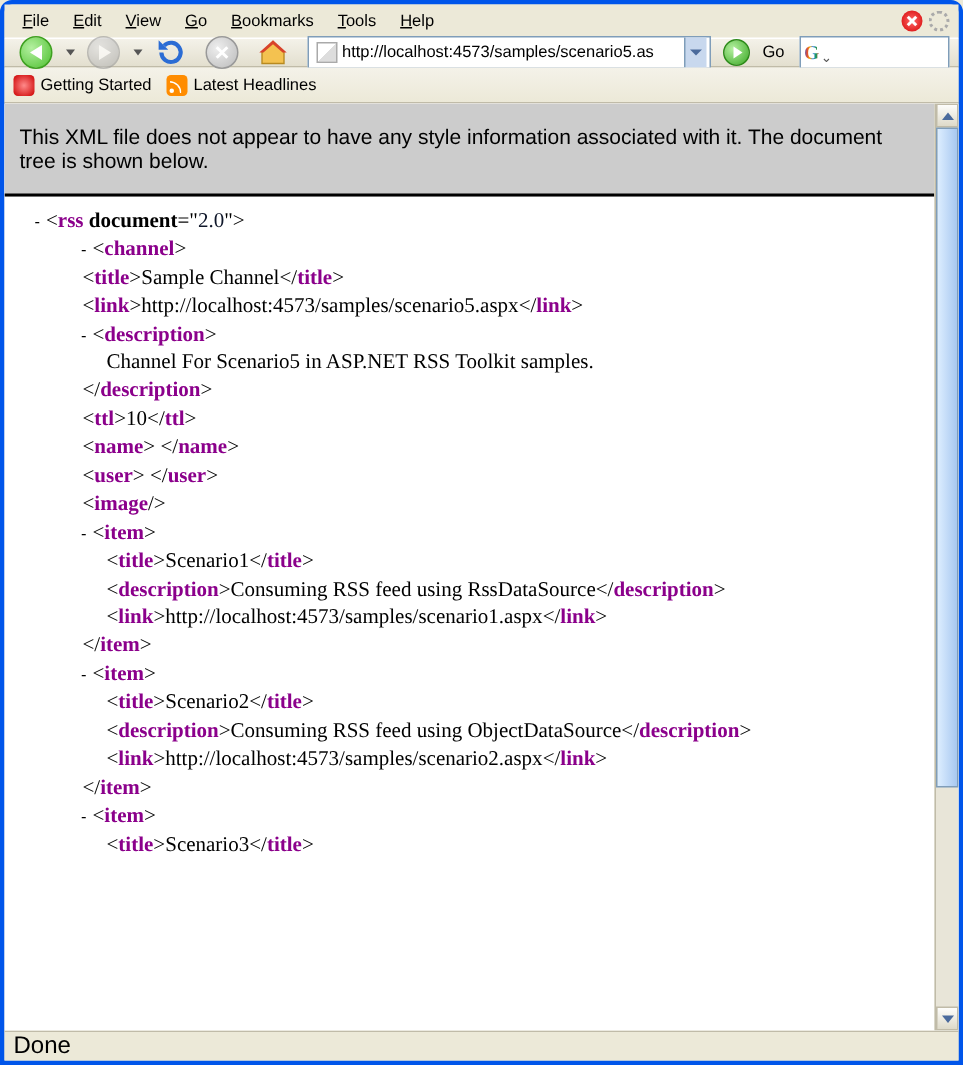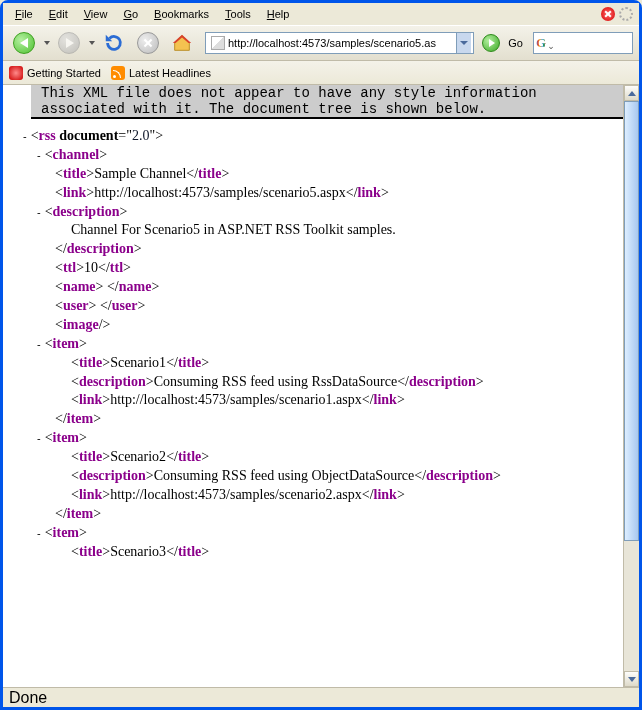--- a/index.html
+++ b/index.html
@@ -18,21 +18,21 @@
 .max-glyph { width: 9px; height: 8px; border: 1px solid #fff; border-top-width: 3px; }
 .menubar { height: 22px; background: #ece9d8; display: flex; align-items: center; padding: 0 6px; gap: 4px; }
 .menu-item { padding: 2px 6px; cursor: default; }
 .menu-item .u { text-decoration: underline; }
 .menu-right { margin-left: auto; display: flex; gap: 4px; align-items: center; }
 .stop-icon { width: 14px; height: 14px; background: radial-gradient(circle, #ff6a6a, #d40000); border-radius: 50%; position: relative; }
 .stop-icon::before, .stop-icon::after { content: ""; position: absolute; left: 3px; top: 6px; width: 8px; height: 2px; background: #fff; }
 .stop-icon::before { transform: rotate(45deg); }
 .stop-icon::after { transform: rotate(-45deg); }
 .throbber { width: 14px; height: 14px; border: 2px dotted #aaa; border-radius: 50%; }
-.toolbar { height: 36px; background: linear-gradient(to bottom, #f4f2e9, #e3dfcf); border-top: 1px solid #fff; border-bottom: 1px solid #c0bba8; display: flex; align-items: center; padding: 0 6px; gap: 4px; }
+.toolbar { height: 20px; background: linear-gradient(to bottom, #f4f2e9, #e3dfcf); border-top: 1px solid #fff; border-bottom: 1px solid #c0bba8; display: flex; align-items: center; padding: 0 6px; gap: 4px; }
 .nav-btn { width: 30px; height: 26px; display: flex; align-items: center; justify-content: center; cursor: default; position: relative; }
 .arrow-back { width: 22px; height: 22px; background: radial-gradient(circle at 35% 35%, #b4f0a0, #4ec030); border-radius: 50%; border: 1px solid #3ea020; display: flex; align-items: center; justify-content: center; }
 .arrow-back::before { content: ""; width: 0; height: 0; border-top: 5px solid transparent; border-bottom: 5px solid transparent; border-right: 8px solid #fff; margin-left: -1px; }
 .arrow-fwd { width: 22px; height: 22px; background: radial-gradient(circle at 35% 35%, #ddd, #aaa); border-radius: 50%; border: 1px solid #999; display: flex; align-items: center; justify-content: center; opacity: 0.6; }
 .arrow-fwd::before { content: ""; width: 0; height: 0; border-top: 5px solid transparent; border-bottom: 5px solid transparent; border-left: 8px solid #fff; margin-right: -1px; }
 .drop-mark { width: 7px; display: flex; justify-content: center; }
 .drop-mark::before { content: ""; width: 0; height: 0; border-left: 3px solid transparent; border-right: 3px solid transparent; border-top: 4px solid #555; }
 .reload-icon { width: 22px; height: 22px; position: relative; }
 .reload-icon svg { width: 22px; height: 22px; }
 .stop-btn { width: 22px; height: 22px; background: radial-gradient(circle at 35% 35%, #eee, #bbb); border-radius: 50%; border: 1px solid #999; display: flex; align-items: center; justify-content: center; position: relative; }
@@ -52,37 +52,37 @@
 .g-icon { font-weight: bold; font-size: 13px; font-family: serif; background: linear-gradient(to right, #3b7ded, #db4437, #f4b400, #3b7ded, #0f9d58, #db4437); -webkit-background-clip: text; color: transparent; margin-right: 1px; }
 .g-drop { font-size: 9px; color: #555; position: relative; top: 3px; }
 .searchbox input { border: none; outline: none; width: 60px; font-size: 11px; }
 .bookmarks-bar { height: 24px; background: linear-gradient(to bottom, #f4f2e9, #ece9d8); border-bottom: 1px solid #c0bba8; display: flex; align-items: center; padding: 0 6px; gap: 10px; }
 .bm-item { display: flex; align-items: center; gap: 4px; cursor: default; }
 .bm-icon-red { width: 14px; height: 14px; background: radial-gradient(circle, #ff8a8a, #cc0000); border-radius: 3px; }
 .bm-icon-rss { width: 14px; height: 14px; background: #ff8c00; border-radius: 3px; position: relative; }
 .bm-icon-rss::before { content: ""; position: absolute; left: 2px; bottom: 2px; width: 3px; height: 3px; background: #fff; border-radius: 50%; }
 .bm-icon-rss::after { content: ""; position: absolute; left: 2px; bottom: 2px; width: 7px; height: 7px; border: 1.5px solid #fff; border-left: none; border-bottom: none; border-radius: 0 8px 0 0; }
 .content { flex: 1; display: flex; background: #fff; position: relative; overflow: hidden; }
-.xml-banner { background: #ccc; padding: 0 10px; font-family: Liberation Mono, monospace; font-size: 14px; border-bottom: 2px solid #000; margin-left: 28px; }
+.xml-banner { background: #ccc; padding: 14px 10px; font-family: Liberation Sans, sans-serif; font-size: 14px; border-bottom: 2px solid #000; }
 .xml-body { padding: 8px; font-family: "Times New Roman", serif; font-size: 14px; }
 .viewport { flex: 1; overflow: hidden; }
 .scrollbar { width: 16px; background: #e8e5d8; border-left: 1px solid #c0bba8; display: flex; flex-direction: column; }
 .sb-btn { height: 16px; background: linear-gradient(to bottom, #fdfdfb, #dedac9); border: 1px solid #c0bba8; display: flex; align-items: center; justify-content: center; }
 .sb-btn::before { content: ""; width: 0; height: 0; border-left: 4px solid transparent; border-right: 4px solid transparent; }
 .sb-up::before { border-bottom: 5px solid #4a6a9c; }
 .sb-down::before { border-top: 5px solid #4a6a9c; }
 .sb-thumb { background: linear-gradient(to right, #ddeeff, #a8c8f0); border: 1px solid #7f9db9; margin: 0; }
 .sb-track-bottom { flex: 1; }
 .tag { color: #8b008b; font-weight: bold; }
 .attr { font-weight: bold; }
 .val { color: #0f172a; }
 .txt { color: #000; font-weight: normal; }
 .expander { color: #000; font-family: sans-serif; font-size: 11px; margin-right: 4px; cursor: default; }
 .ind1 { margin-left: 12px; }
-.ind2 { margin-left: 26px; }
+.ind2 { margin-left: 43px; }
 .ind3 { margin-left: 44px; }
 .ind4 { margin-left: 60px; }
 .line { white-space: nowrap; line-height: 1.35; }
 .statusbar { height: 20px; background: #ece9d8; border-top: 1px solid #c0bba8; display: flex; align-items: center; padding: 0 6px; font-size: 16px; }
 </style>
 </head>
 <body>
 
 <div class="window">
 

